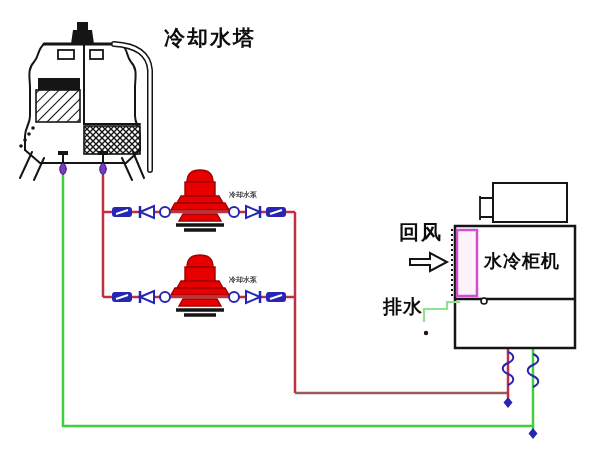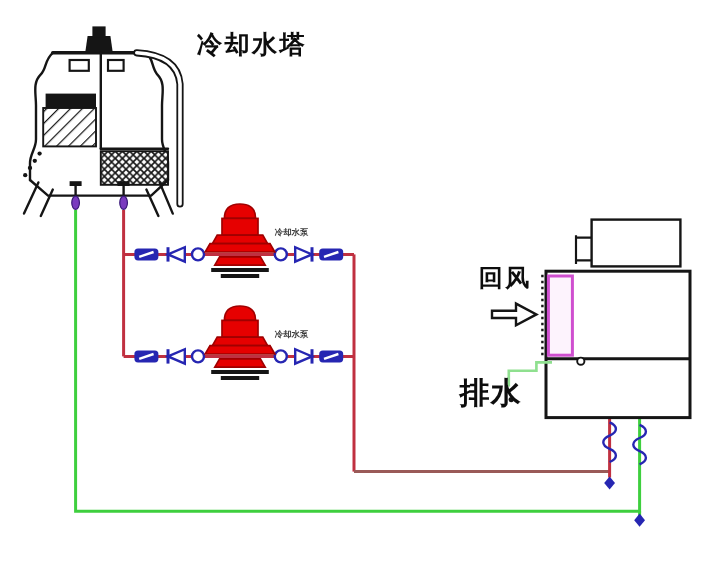--- a/index.html
+++ b/index.html
@@ -19,21 +19,21 @@
     font-family:"Liberation Sans",sans-serif;overflow:hidden;
   }
   #diagram-svg{position:absolute;left:0;top:0;}
   .label{
     position:absolute;color:#0d0d0d;font-weight:700;line-height:1;
     white-space:nowrap;font-family:"Liberation Sans",sans-serif;
   }
   .label-cooling-tower{left:164px;top:27px;font-size:21px;letter-spacing:2px;}
   .label-return-air{left:399px;top:222px;font-size:20px;letter-spacing:2px;font-family:Liberation Serif, serif;}
   .label-cabinet{left:484px;top:252px;font-size:18px;letter-spacing:1px;}
-  .label-drain{left:383px;top:316px;font-size:25px;letter-spacing:1px;}
+  .label-drain{left:383px;top:297px;font-size:19px;letter-spacing:1px;}
   .label-pump{font-size:7px;font-weight:700;color:#3a3a3a;letter-spacing:0;}
   .label-pump-1{left:229px;top:191px;}
   .label-pump-2{left:229px;top:276px;}
 </style>
 </head>
 <body>
 
 <div id="canvas">
 
   <svg id="diagram-svg" width="600" height="470" viewBox="0 0 600 470">
@@ -199,16 +199,17 @@
     <g>
       <path d="M460,302 L447,302 L447,309 L424,309 L424,322" fill="none" style="stroke:var(--drain-green)" stroke-width="2.2"></path>
       <circle cx="426" cy="333" r="2.2" fill="#151515"></circle>
     </g>
 
     <path d="M410,259 L430,259 L430,253 L447,262 L430,271 L430,265 L410,265 Z" fill="#ffffff" style="stroke:var(--line-black)" stroke-width="2"></path>
   </svg>
 
   <div class="label label-cooling-tower">冷却水塔</div>
   <div class="label label-return-air">回风</div>
+  <div class="label label-cabinet">水冷柜机</div>
   <div class="label label-drain">排水</div>
   <div class="label label-pump label-pump-1">冷却水泵</div>
   <div class="label label-pump label-pump-2">冷却水泵</div>
 </div>
 
 </body></html>

